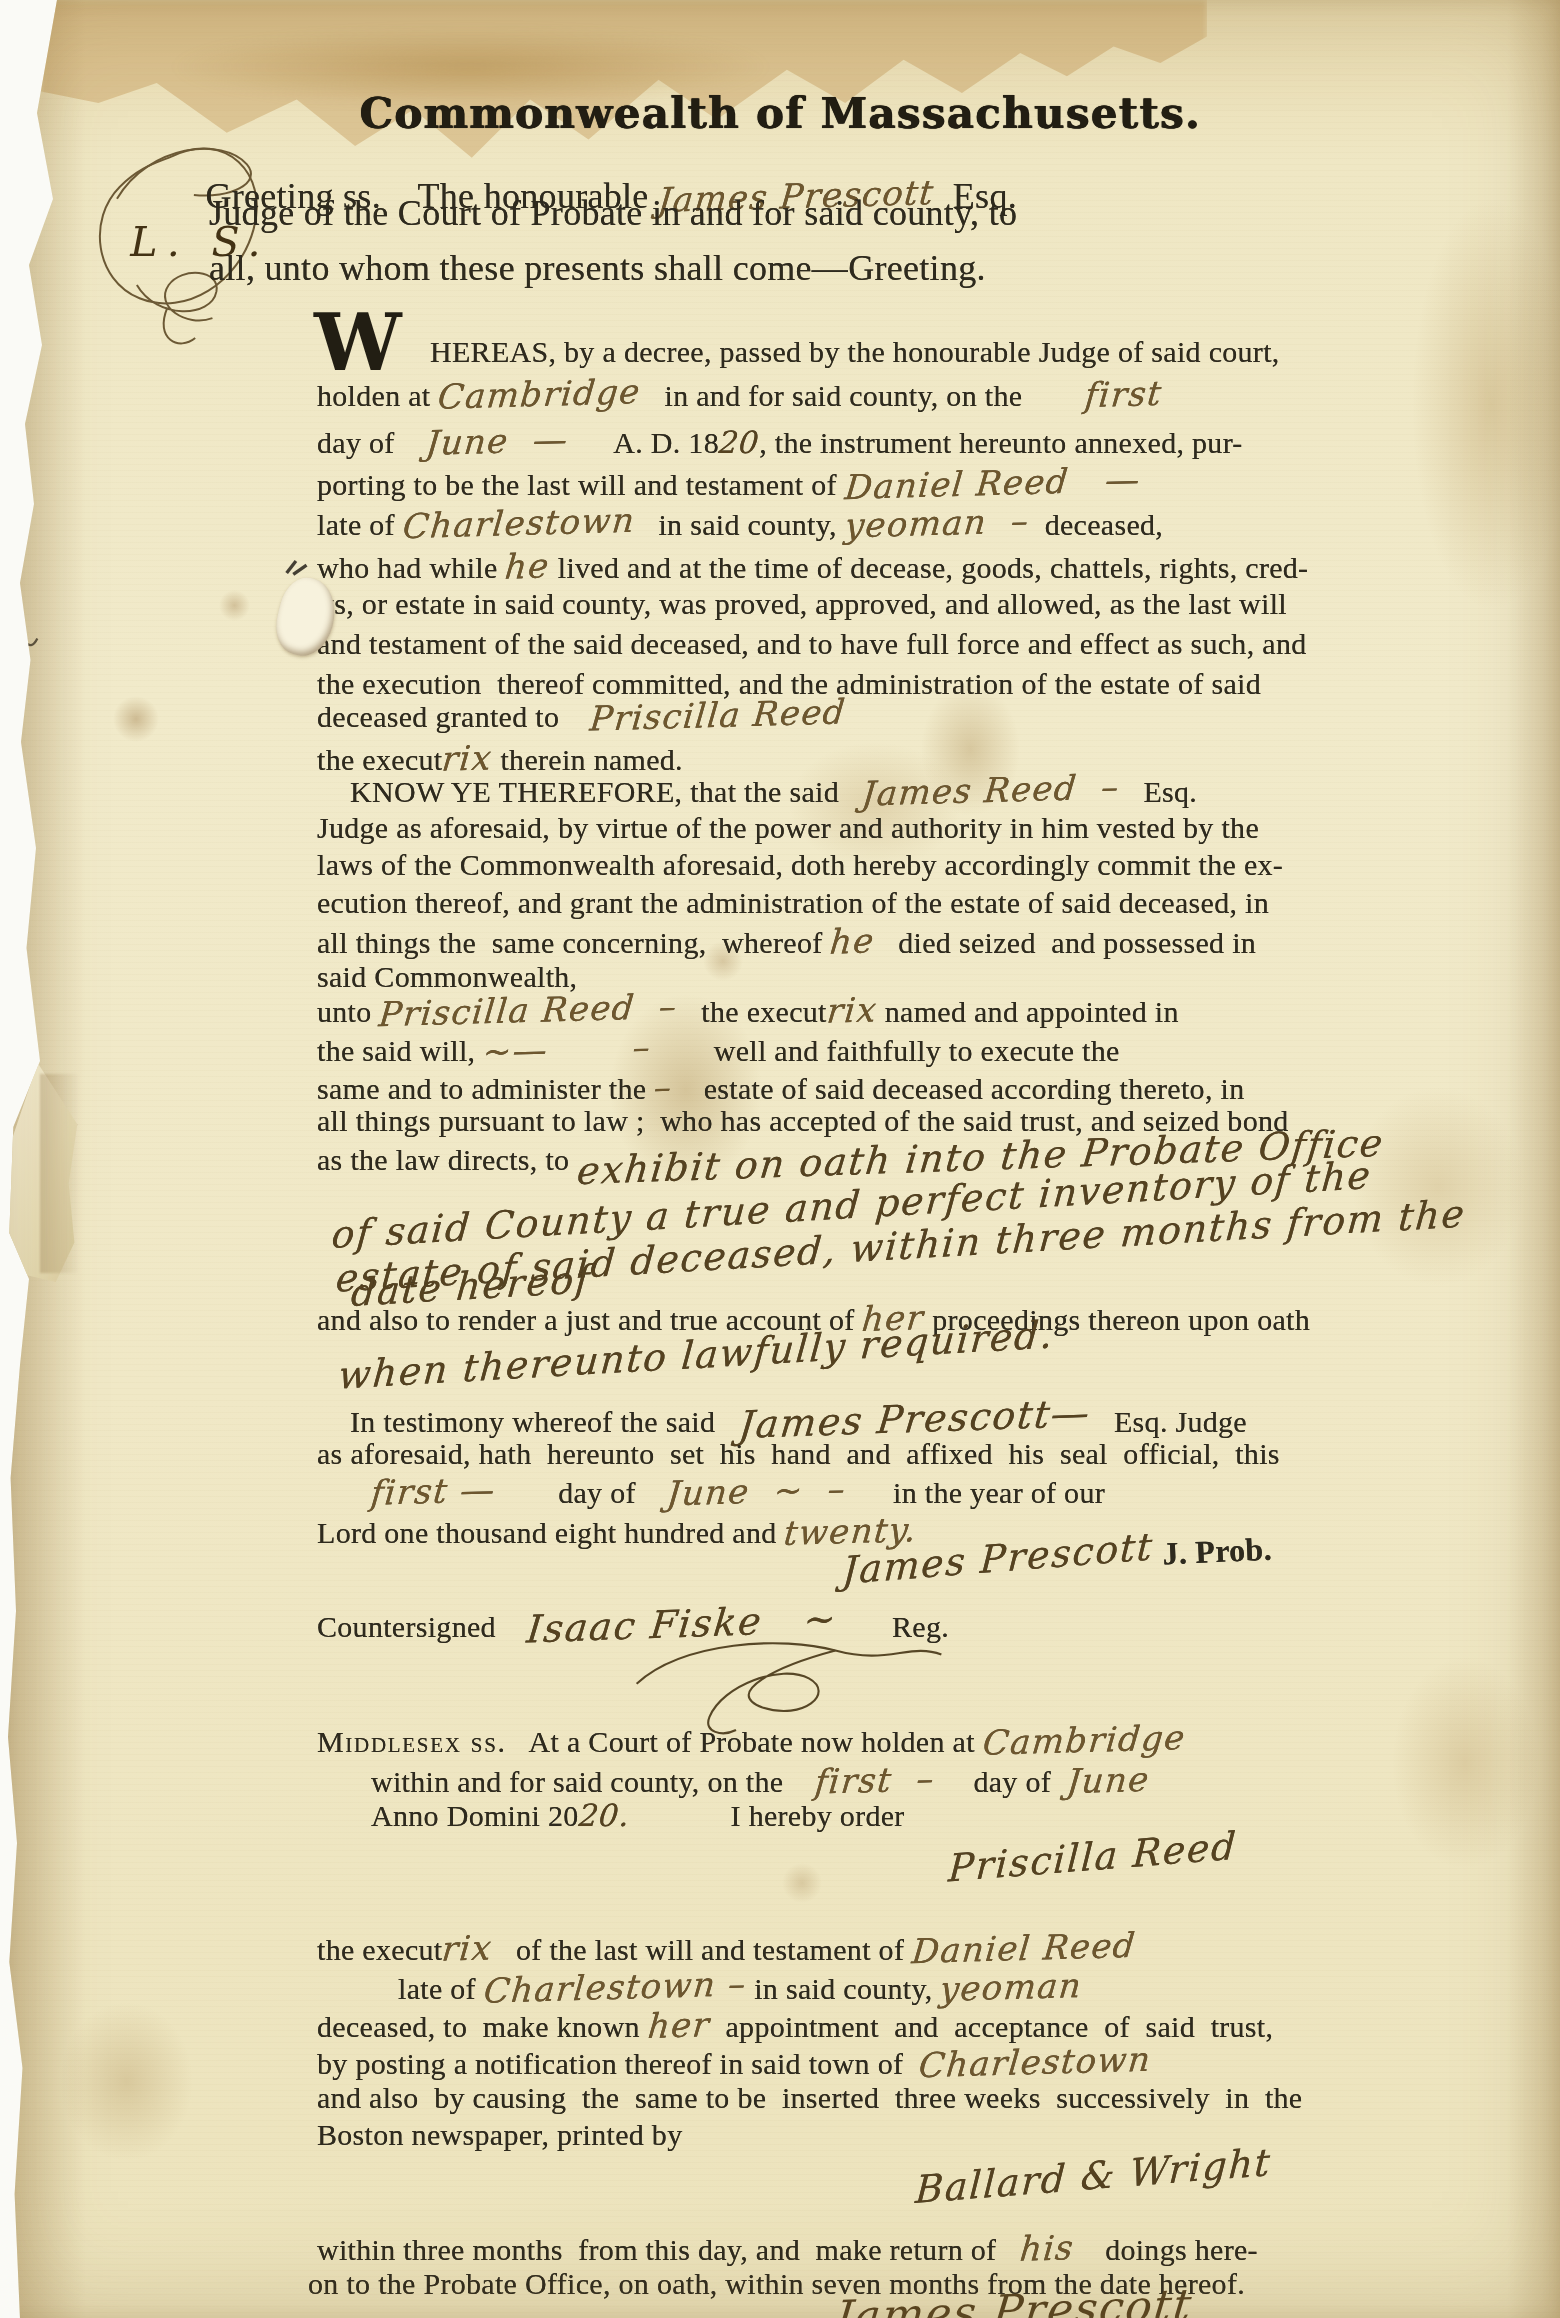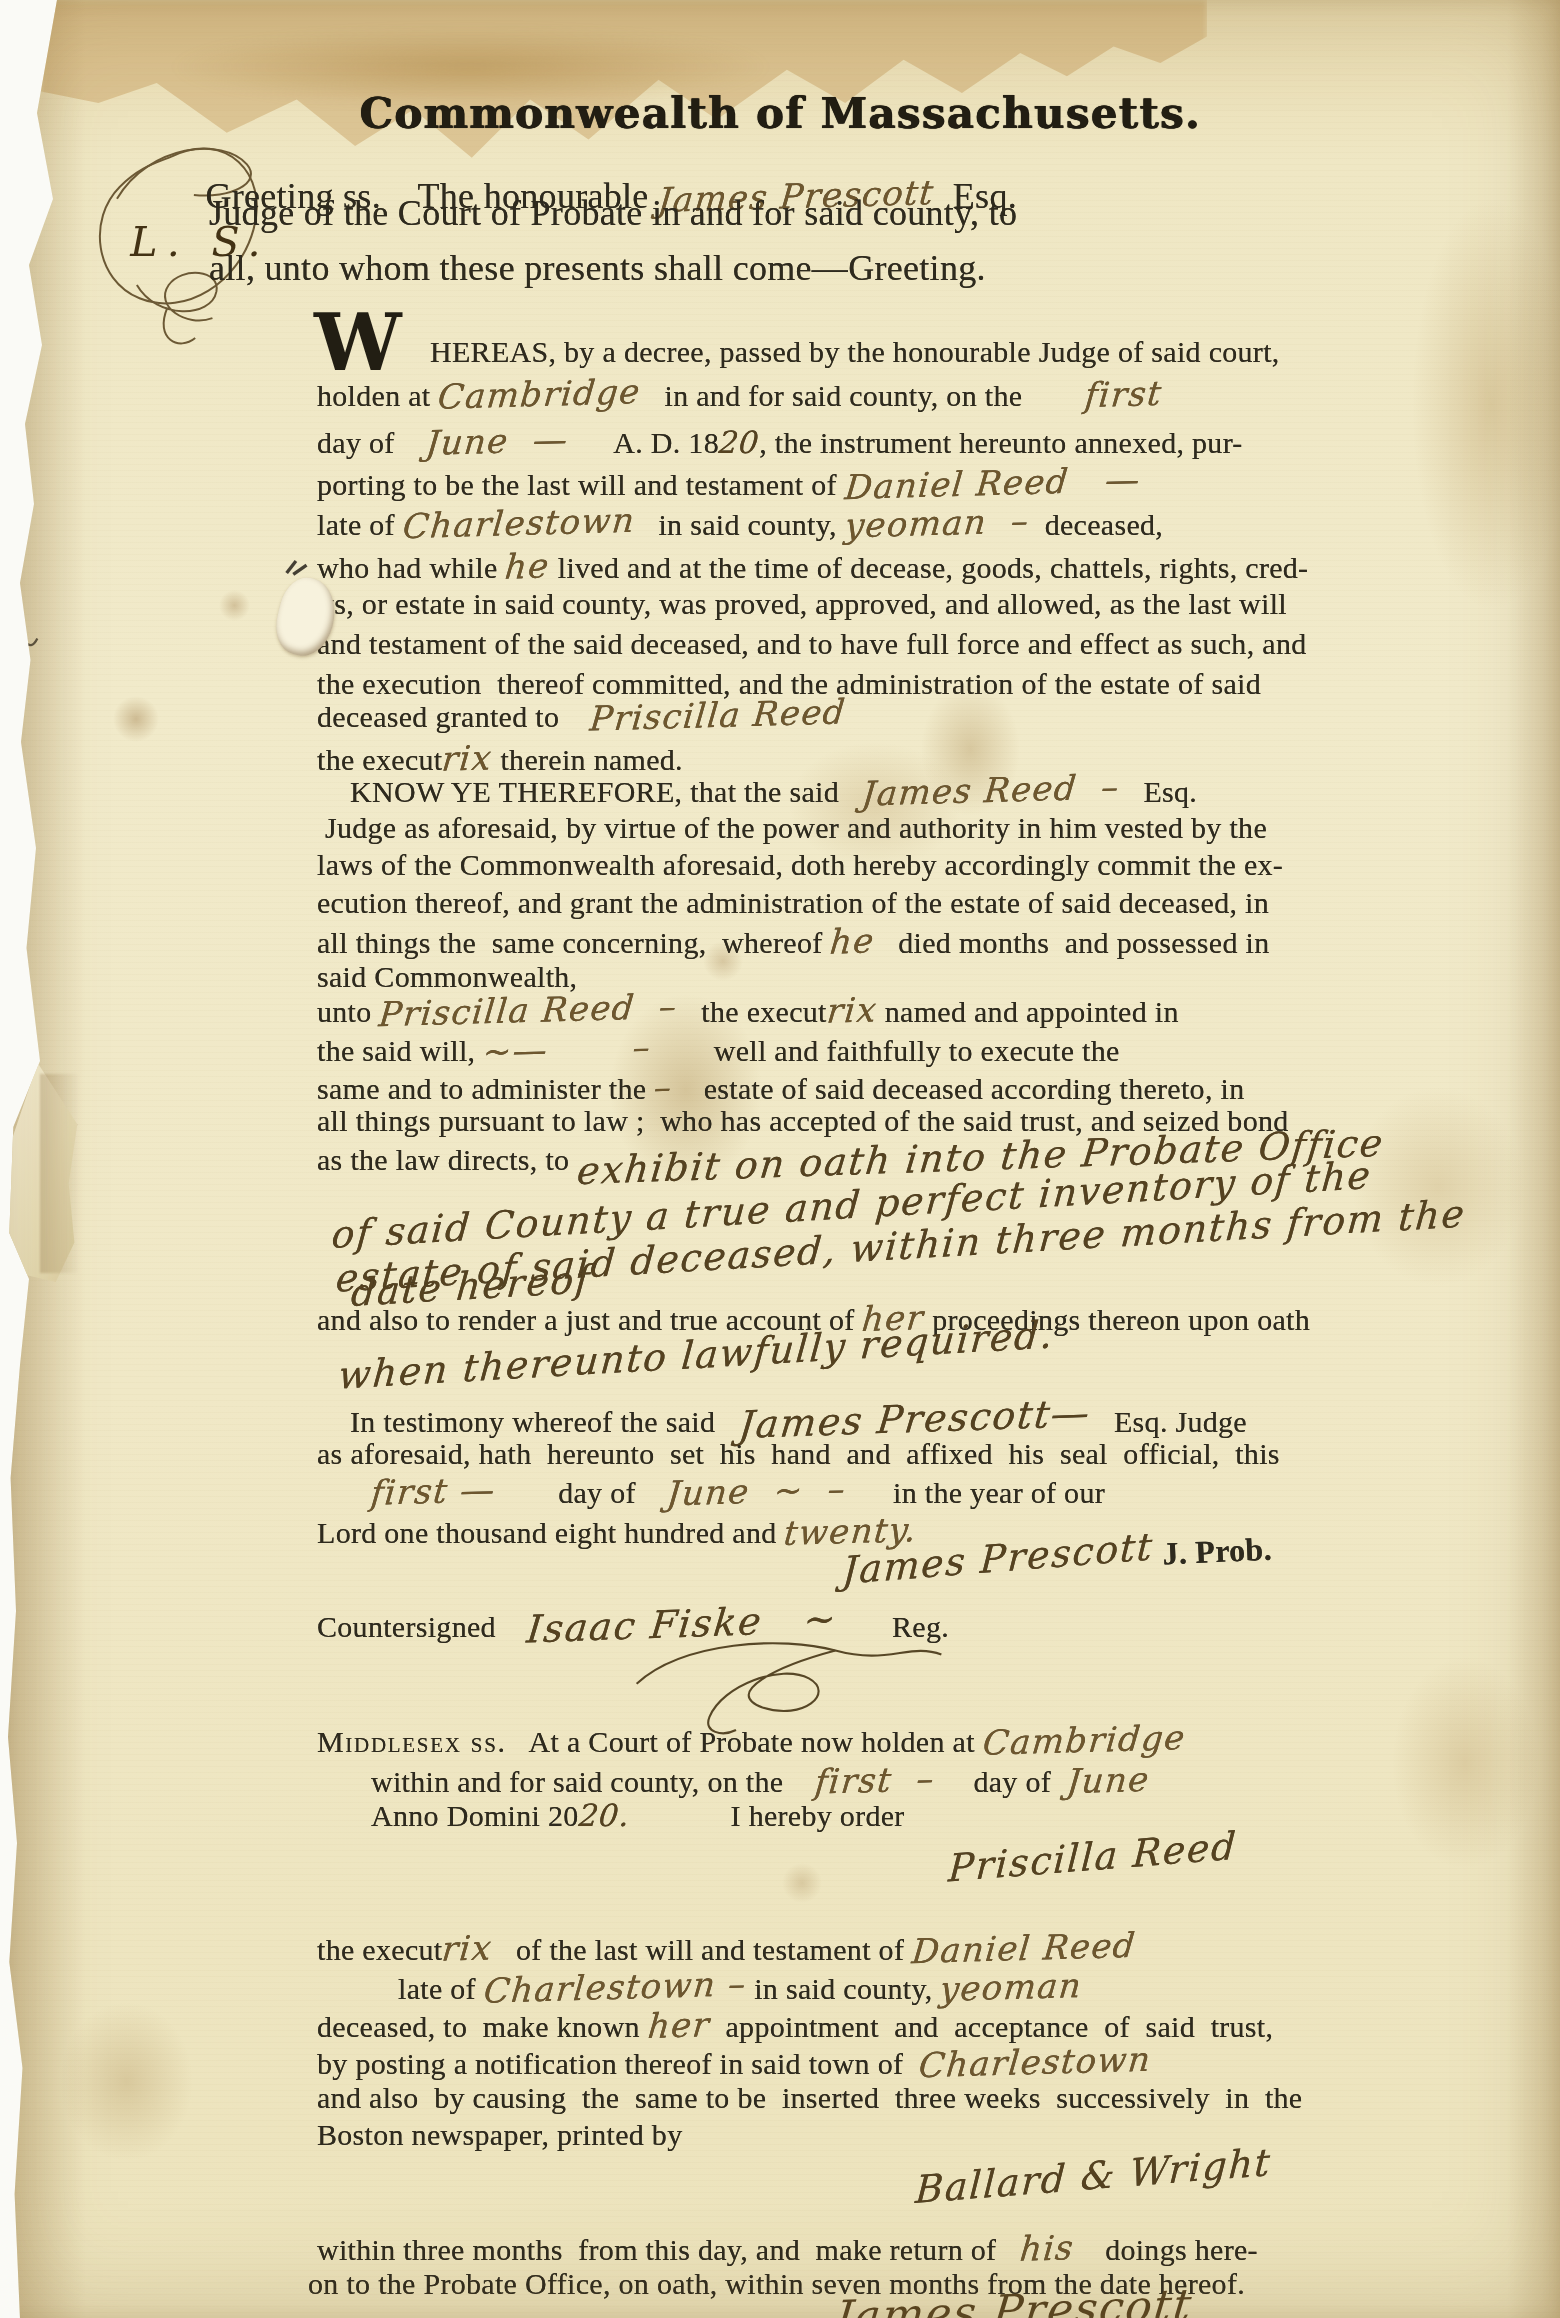--- a/index.html
+++ b/index.html
@@ -110,24 +110,24 @@
       <div class="ln" style="top:423px;left:317px"><span>day of    </span><span class="s">June  —</span><span>      A. D. 18</span><span class="s2">20</span><span>, the instrument hereunto annexed, pur-</span></div>
       <div class="ln" style="top:465px;left:317px"><span>porting to be the last will and testament of </span><span class="s">Daniel Reed   —</span></div>
       <div class="ln" style="top:505px;left:317px"><span>late of </span><span class="s">Charlestown</span><span>   in said county, </span><span class="s">yeoman  –</span><span>  deceased,</span></div>
       <div class="ln" style="top:548px;left:317px"><span>who had while </span><span class="s">he</span><span> lived and at the time of decease, goods, chattels, rights, cred-</span></div>
       <div class="ln" style="top:587px;left:317px"><span>its, or estate in said county, was proved, approved, and allowed, as the last will</span></div>
       <div class="ln" style="top:627px;left:317px"><span>and testament of the said deceased, and to have full force and effect as such, and</span></div>
       <div class="ln" style="top:667px;left:317px"><span>the execution  thereof committed, and the administration of the estate of said</span></div>
       <div class="ln" style="top:697px;left:317px"><span>deceased granted to    </span><span class="s">Priscilla Reed</span></div>
       <div class="ln" style="top:740px;left:317px"><span>the execut</span><span class="s">rix</span><span> therein named.</span></div>
       <div class="ln" style="top:772px;left:350px"><span>KNOW YE THEREFORE, that the said   </span><span class="s">James Reed  –</span><span>   Esq.</span></div>
-      <div class="ln" style="top:811px;left:325px"><span>Judge as aforesaid, by virtue of the power and authority in him vested by the</span></div>
+      <div class="ln" style="top:811px;left:317px"><span>Judge as aforesaid, by virtue of the power and authority in him vested by the</span></div>
       <div class="ln" style="top:848px;left:317px"><span>laws of the Commonwealth aforesaid, doth hereby accordingly commit the ex-</span></div>
       <div class="ln" style="top:886px;left:317px"><span>ecution thereof, and grant the administration of the estate of said deceased, in</span></div>
-      <div class="ln" style="top:923px;left:317px"><span>all things the  same concerning,  whereof </span><span class="s">he</span><span>   died months  and possessed in</span></div>
+      <div class="ln" style="top:923px;left:317px"><span>all things the  same concerning,  whereof </span><span class="s">he</span><span>   died seized  and possessed in</span></div>
       <div class="ln" style="top:960px;left:317px"><span>said Commonwealth,</span></div>
       <div class="ln" style="top:992px;left:317px"><span>unto </span><span class="s">Priscilla Reed  –</span><span>   the execut</span><span class="s">rix</span><span> named and appointed in</span></div>
       <div class="ln" style="top:1031px;left:317px"><span>the said will, </span><span class="s">~—       –</span><span>        well and faithfully to execute the</span></div>
       <div class="ln" style="top:1069px;left:317px"><span>same and to administer the </span><span class="s">–</span><span>    estate of said deceased according thereto, in</span></div>
       <div class="ln" style="top:1104px;left:317px"><span>all things pursuant to law ;  who has accepted of the said trust, and seized bond</span></div>
       <div class="ln" style="top:1137px;left:317px"><span>as the law directs, to </span><span class="S">exhibit on oath into the Probate Office</span></div>
       <div class="ln tilt" style="top:1185px;left:331px"><span class="S">of said County a true and perfect inventory of the</span></div>
       <div class="ln tilt" style="top:1226px;left:335px"><span class="S">estate of said deceased, within three months from the</span></div>
       <div class="ln tilt" style="top:1266px;left:351px"><span class="S">date hereof</span></div>
       <div class="ln" style="top:1300px;left:317px"><span>and also to render a just and true account of </span><span class="s">her</span><span> proceedings thereon upon oath</span></div>

